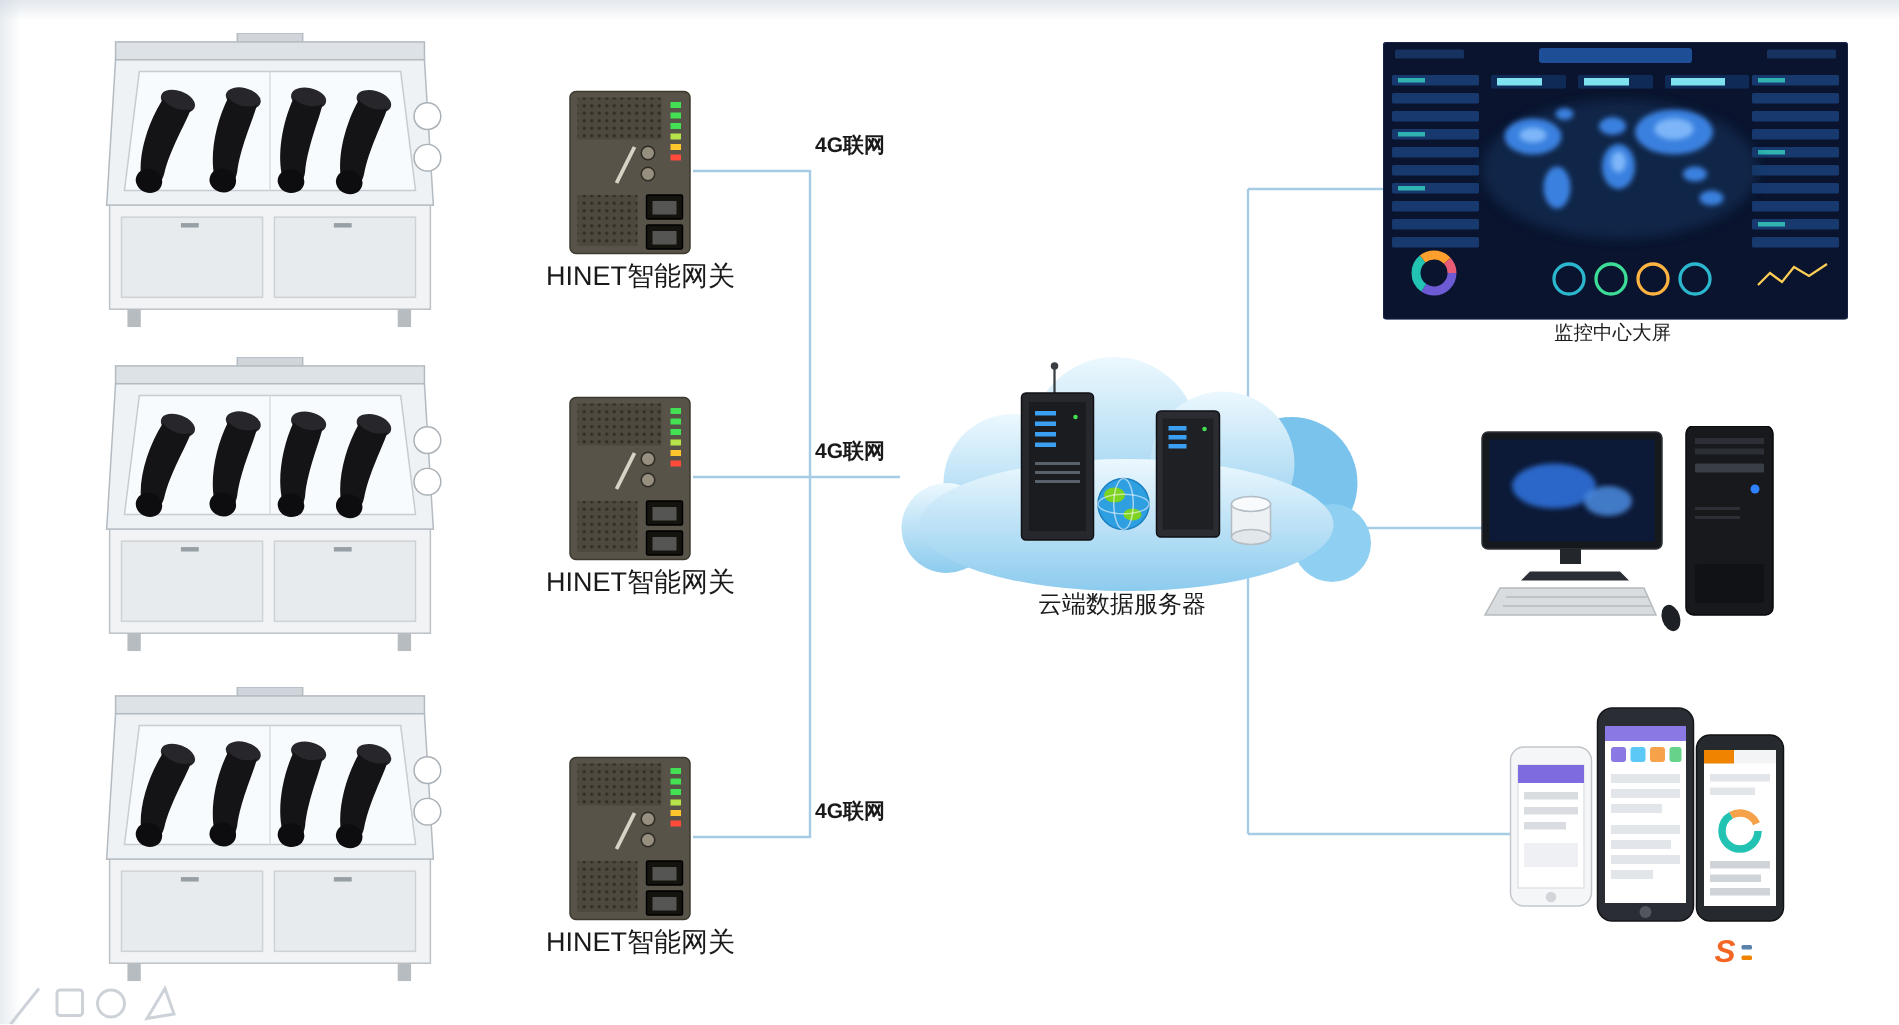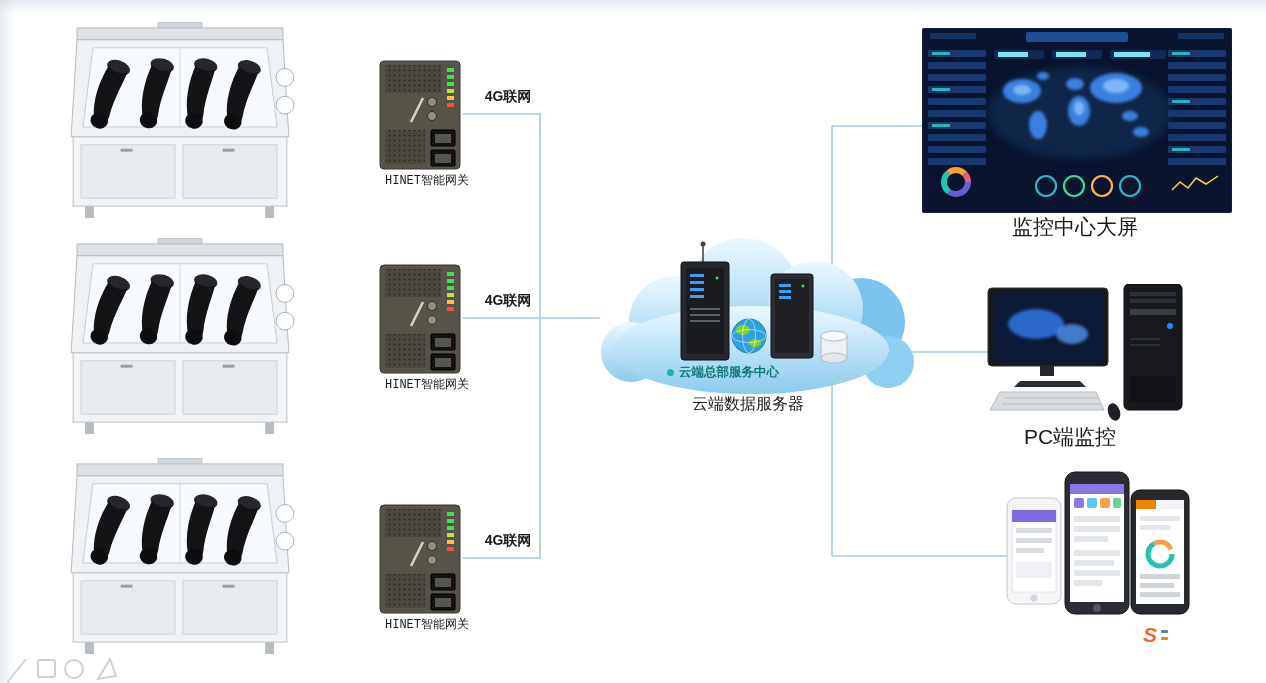--- a/index.html
+++ b/index.html
@@ -15,24 +15,24 @@
       linear-gradient(180deg, rgba(203,214,223,.55) 0px, rgba(255,255,255,0) 14px),
       linear-gradient(90deg, rgba(203,214,223,.45) 0px, rgba(255,255,255,0) 14px),
       #ffffff;
   }
   .node { position:absolute; }
   .wires { position:absolute; left:0; top:0; pointer-events:none; }
   .caption {
     position:absolute; color:#1a1a1a; text-align:center;
     font-weight:400; line-height:1.2; white-space:nowrap;
   }
-  .cap-gw    { font-size:12px;font-family:Liberation Mono, monospace; }
-  .cap-link  { font-size:14px; font-weight:700; text-align:center; }
+  .cap-gw    { font-size:18px; }
+  .cap-link  { font-size:14px; font-weight:700; text-align:right;margin-left:45px; }
   .cap-cloud { font-size:16px; }
-  .cap-right { font-size:21px;text-align:center; }
+  .cap-right { font-size:13px;text-align:center; }
   .cloud-inner-label {
     position:absolute; left:-10px; top:140px; width:300px;
     text-align:center; font-size:12.5px; font-weight:700; color:#0a7b74;
     white-space:nowrap;
   }
   .cloud-inner-label .dot {
     display:inline-block; width:7px; height:7px; border-radius:50%;
     background:#17b3ad; margin-right:5px; vertical-align:middle;
   }
   .watermark {
@@ -204,23 +204,20 @@
         <ellipse cx="172" cy="119" rx="6" ry="4" fill="#7ed321"></ellipse>
         <ellipse cx="166" cy="112" rx="17" ry="6.5" fill="none" stroke="rgba(255,255,255,.55)"></ellipse>
         <ellipse cx="166" cy="112" rx="6.5" ry="17" fill="none" stroke="rgba(255,255,255,.55)"></ellipse>
       </g>
       <g>
         <rect x="238" y="112" width="26" height="22" fill="#eef1f4" stroke="#b4bcc4"></rect>
         <ellipse cx="251" cy="112" rx="13" ry="5" fill="#f8fafc" stroke="#b4bcc4"></ellipse>
         <ellipse cx="251" cy="134" rx="13" ry="5" fill="#e2e7ec" stroke="#b4bcc4"></ellipse>
       </g>
     </svg>
-    <div class="cloud-inner-label">
-      <span class="dot"></span><span>云端总部服务中心</span>
-    </div>
   </div>
   <div class="caption cap-cloud" style="left:628px;top:394px;width:240px">云端数据服务器</div>
 
   <div class="node" style="left:922px;top:28px">
     <svg width="310" height="185" viewBox="0 0 310 185">
       <rect width="310" height="185" rx="3" fill="#0a142e" stroke="#1b2a4d"></rect>
       <rect x="104" y="4" width="102" height="10" rx="2" fill="#1d4e96"></rect>
       <rect x="8" y="5" width="46" height="6" rx="1" fill="#16325f"></rect>
       <rect x="256" y="5" width="46" height="6" rx="1" fill="#16325f"></rect>
       <rect x="72" y="22" width="50" height="9" rx="1" fill="#0f2a57"></rect>
@@ -309,21 +306,20 @@
       <rect x="140" y="0" width="58" height="126" rx="5" fill="#17191d" stroke="#07080a"></rect>
       <rect x="146" y="8" width="46" height="4" fill="#2c3036"></rect>
       <rect x="146" y="15" width="46" height="4" fill="#2c3036"></rect>
       <rect x="146" y="25" width="46" height="6" rx="1" fill="#3a3f46"></rect>
       <circle cx="186" cy="42" r="3" fill="#2e81ff"></circle>
       <rect x="146" y="54" width="30" height="2" fill="#2c3036"></rect>
       <rect x="146" y="60" width="30" height="2" fill="#2c3036"></rect>
       <rect x="146" y="92" width="46" height="26" rx="2" fill="#101215"></rect>
     </svg>
   </div>
-  <div class="caption cap-right" style="left:950px;top:424px;width:240px">PC端监控</div>
 
   <div class="node" style="left:1003px;top:468px">
     <svg width="190" height="172" viewBox="0 0 190 172">
       <g>
         <rect x="4" y="30" width="54" height="106" rx="9" fill="#f5f6f8" stroke="#c3c7cc"></rect>
         <rect x="9" y="42" width="44" height="82" fill="#ffffff" stroke="#e1e4e8"></rect>
         <rect x="9" y="42" width="44" height="12" fill="#7e6bdf"></rect>
         <rect x="13" y="60" width="36" height="5" fill="#d9dde2"></rect>
         <rect x="13" y="70" width="36" height="5" fill="#d9dde2"></rect>
         <rect x="13" y="80" width="28" height="5" fill="#d9dde2"></rect>

